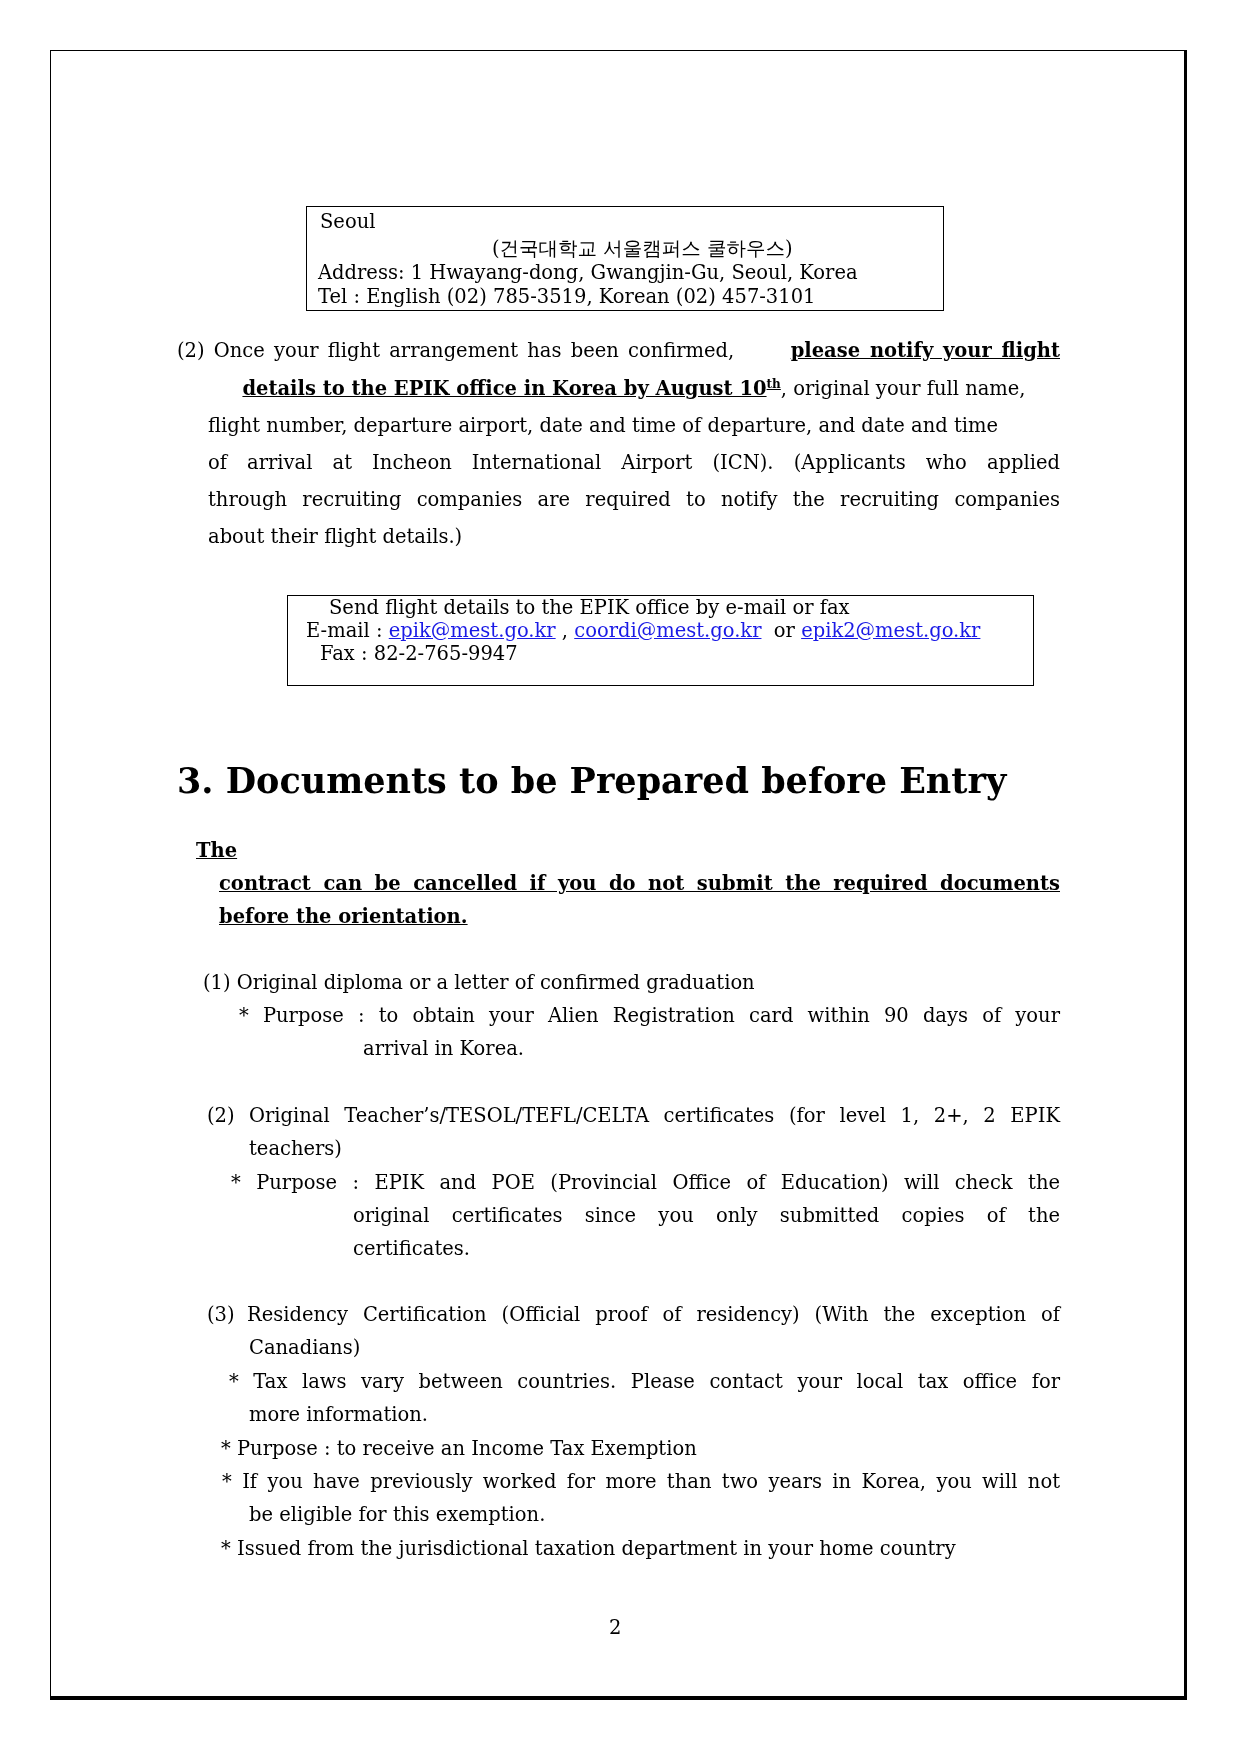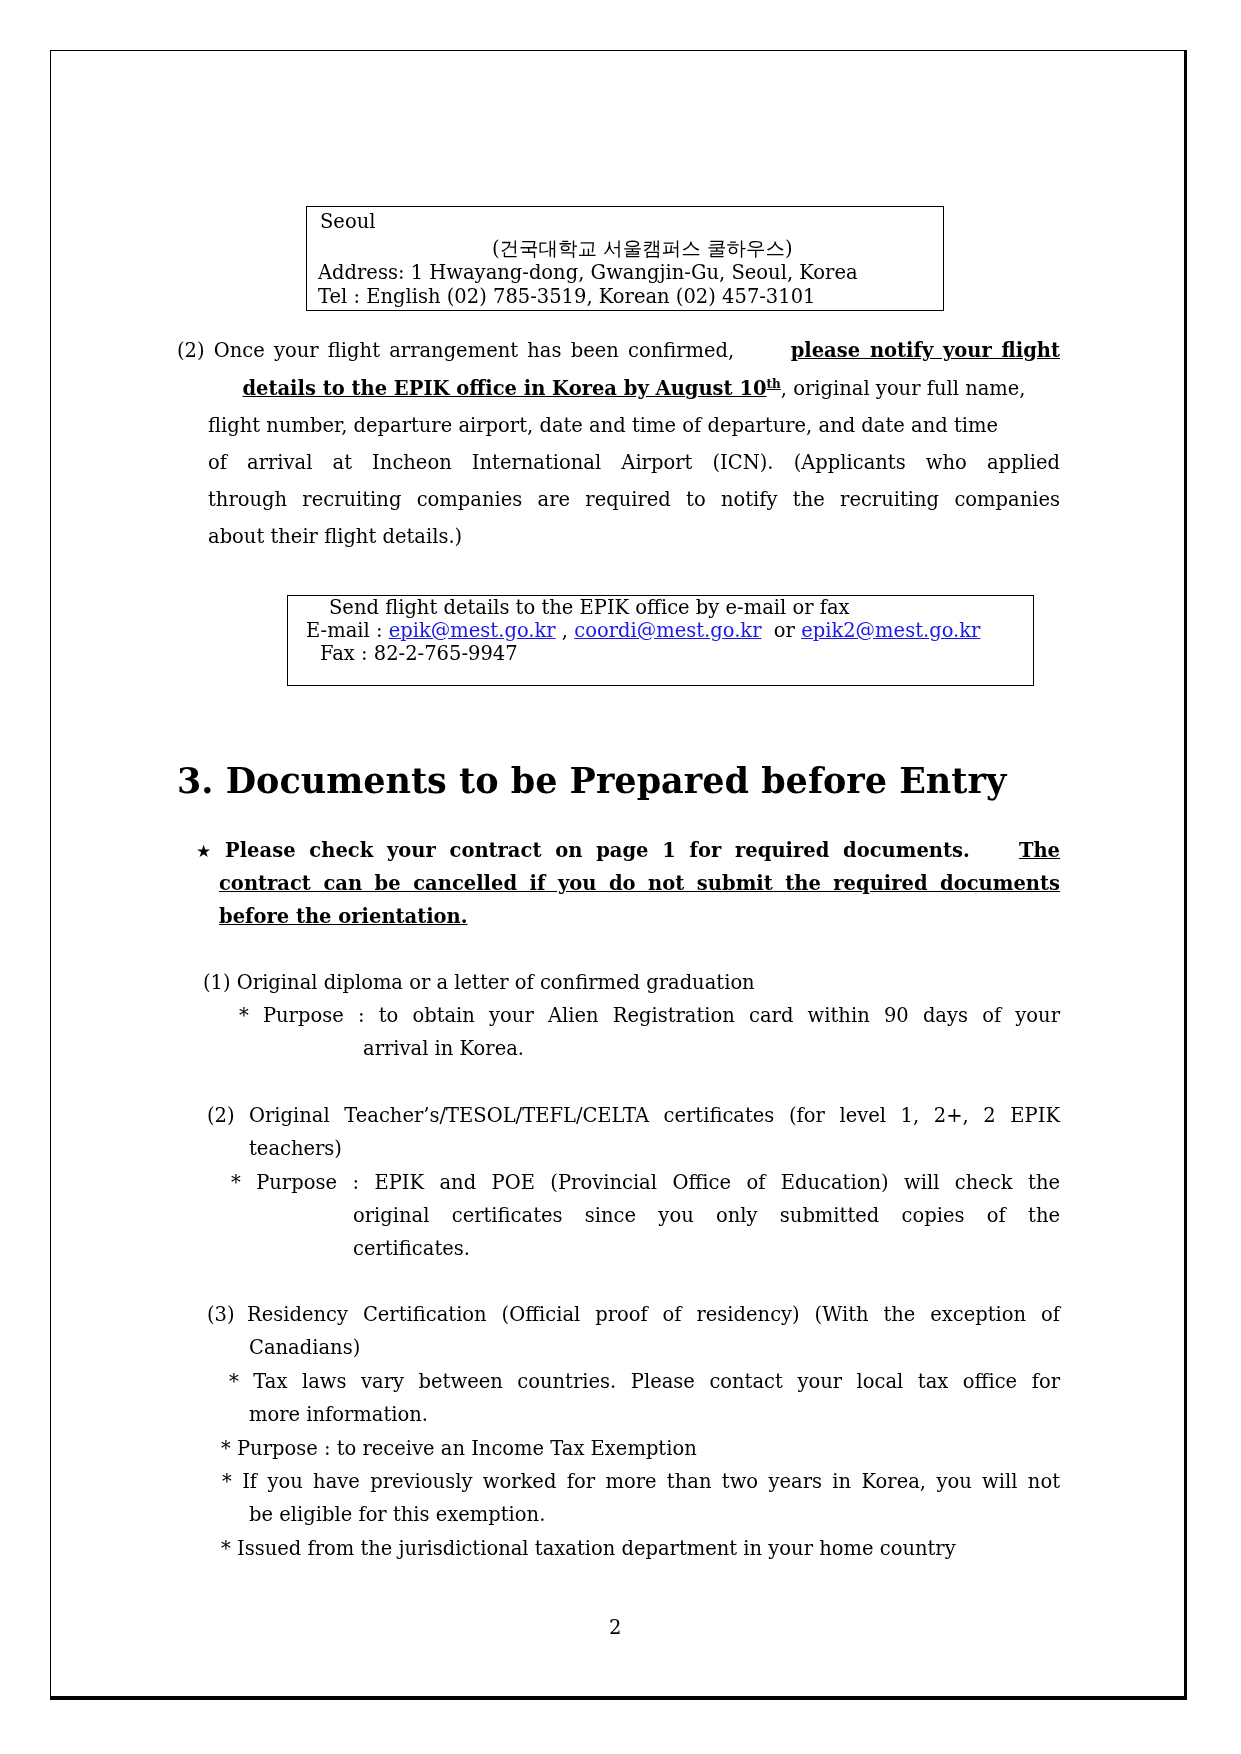--- a/index.html
+++ b/index.html
@@ -50,21 +50,20 @@
   <div class="abs t19" style="left:18px; top:23px;">
     <span>E-mail : </span><a class="link">epik@mest.go.kr</a><span style="white-space:pre;"> , </span><a class="link">coordi@mest.go.kr</a><span style="white-space:pre;">  or </span><a class="link">epik2@mest.go.kr</a>
   </div>
   <div class="abs t19" style="left:32px; top:46px;">Fax : 82-2-765-9947</div>
 </div>
 
 <div class="abs heading" style="left:177px; top:760px;">3. Documents to be Prepared before Entry</div>
 
 <div>
   <div class="abs t19" style="left:196px; top:839px; width:864px; display:flex; justify-content:space-between;">
-    <span><span style="font-size:17px;">★</span><span class="b" style="word-spacing:7px;"> Please check your contract on page 1 for required documents. </span></span>
     <span class="bu">The</span>
   </div>
   <div class="abs t19 bu just" style="left:219px; top:872px; width:841px;">contract can be cancelled if you do not submit the required documents</div>
   <div class="abs t19 bu" style="left:219px; top:905px;">before the orientation.</div>
 </div>
 
 <div>
   <div class="abs t19" style="left:203px; top:971px;">(1) Original diploma or a letter of confirmed graduation</div>
   <div class="abs t19 just" style="left:239px; top:1004px; width:821px;">* Purpose : to obtain your Alien Registration card within 90 days of your</div>
   <div class="abs t19" style="left:363px; top:1037px;">arrival in Korea.</div>

